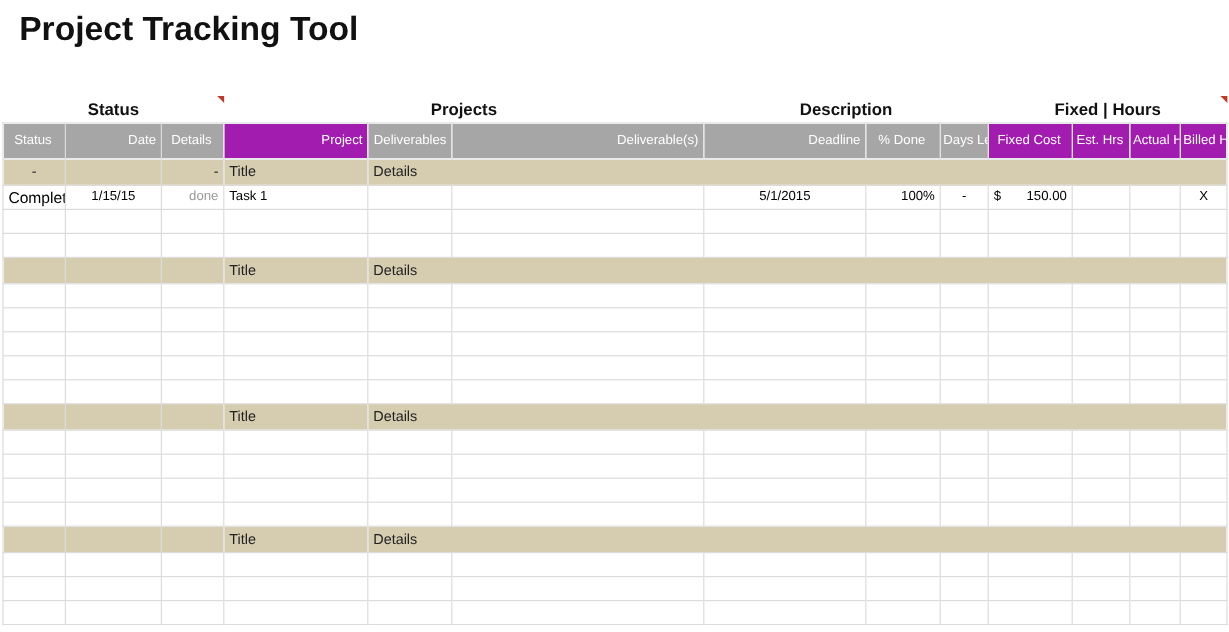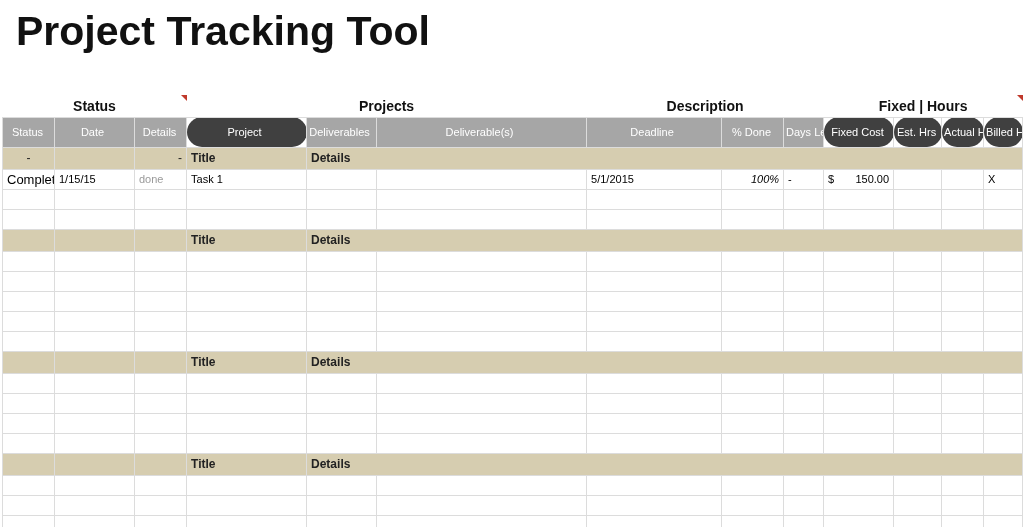--- a/index.html
+++ b/index.html
@@ -4,21 +4,21 @@
 <style>
   * { box-sizing: border-box; }
   body {
     margin: 0;
     padding: 0;
     font-family: "Segoe UI", Arial, sans-serif;
     background: #ffffff;
     width: 1024px;
   }
   .title {
-    font-size: 41px;
+    font-size: 28px;
     font-weight: 700;
     padding: 8px 16px 12px 16px;
     color: #111;
   }
   table {
     border-collapse: collapse;
     width: 1020px;
     margin-left: 2px;
     table-layout: fixed;
     margin-top: 28px;
@@ -62,40 +62,40 @@
     width: 0; height: 0;
     border-left: 6px solid transparent;
     border-top: 6px solid #c0392b;
   }
 
   tr.col-headers th {
     font-weight: 400;
     color: #ffffff;
     height: 30px;
     vertical-align: middle;
-    text-align: center;
+    text-align: right;
     padding-left: 0;
   }
   .hdr-gray  { background: #a6a6a6; }
-  .hdr-blue  { background: #404040; border-radius: 15px; }
+  .hdr-blue  { background: #a21caf; }
   tr.col-headers th.center { text-align: center; padding-left: 2px; }
 
   tr.section td {
     background: #d6cdb0;
-    font-weight: 700;
+    font-weight: 400;
     font-size: 12px;
     color: #222;
     height: 22px;
   }
   tr.section td.blank { font-weight: 400; }
 
   tr.data td { background: #ffffff; }
-  tr.data td.center { text-align: left; }
-  tr.data td.right  { text-align: right; font-style: italic; }
-  tr.data td.gray-text { color: #9a9a9a; }
+  tr.data td.center { text-align: center; }
+  tr.data td.right  { text-align: right; }
+  tr.data td.gray-text { color: #9a9a9a; text-align: right; }
   tr.data td.status-text { font-size: 13px; text-align: center; }
 
   tr.blankrow td { background: #ffffff; }
 
   .fixed-cost-cell { display: flex; justify-content: space-between; }
 </style>
 </head>
 <body>
 
 <div class="title">Project Tracking Tool</div>

